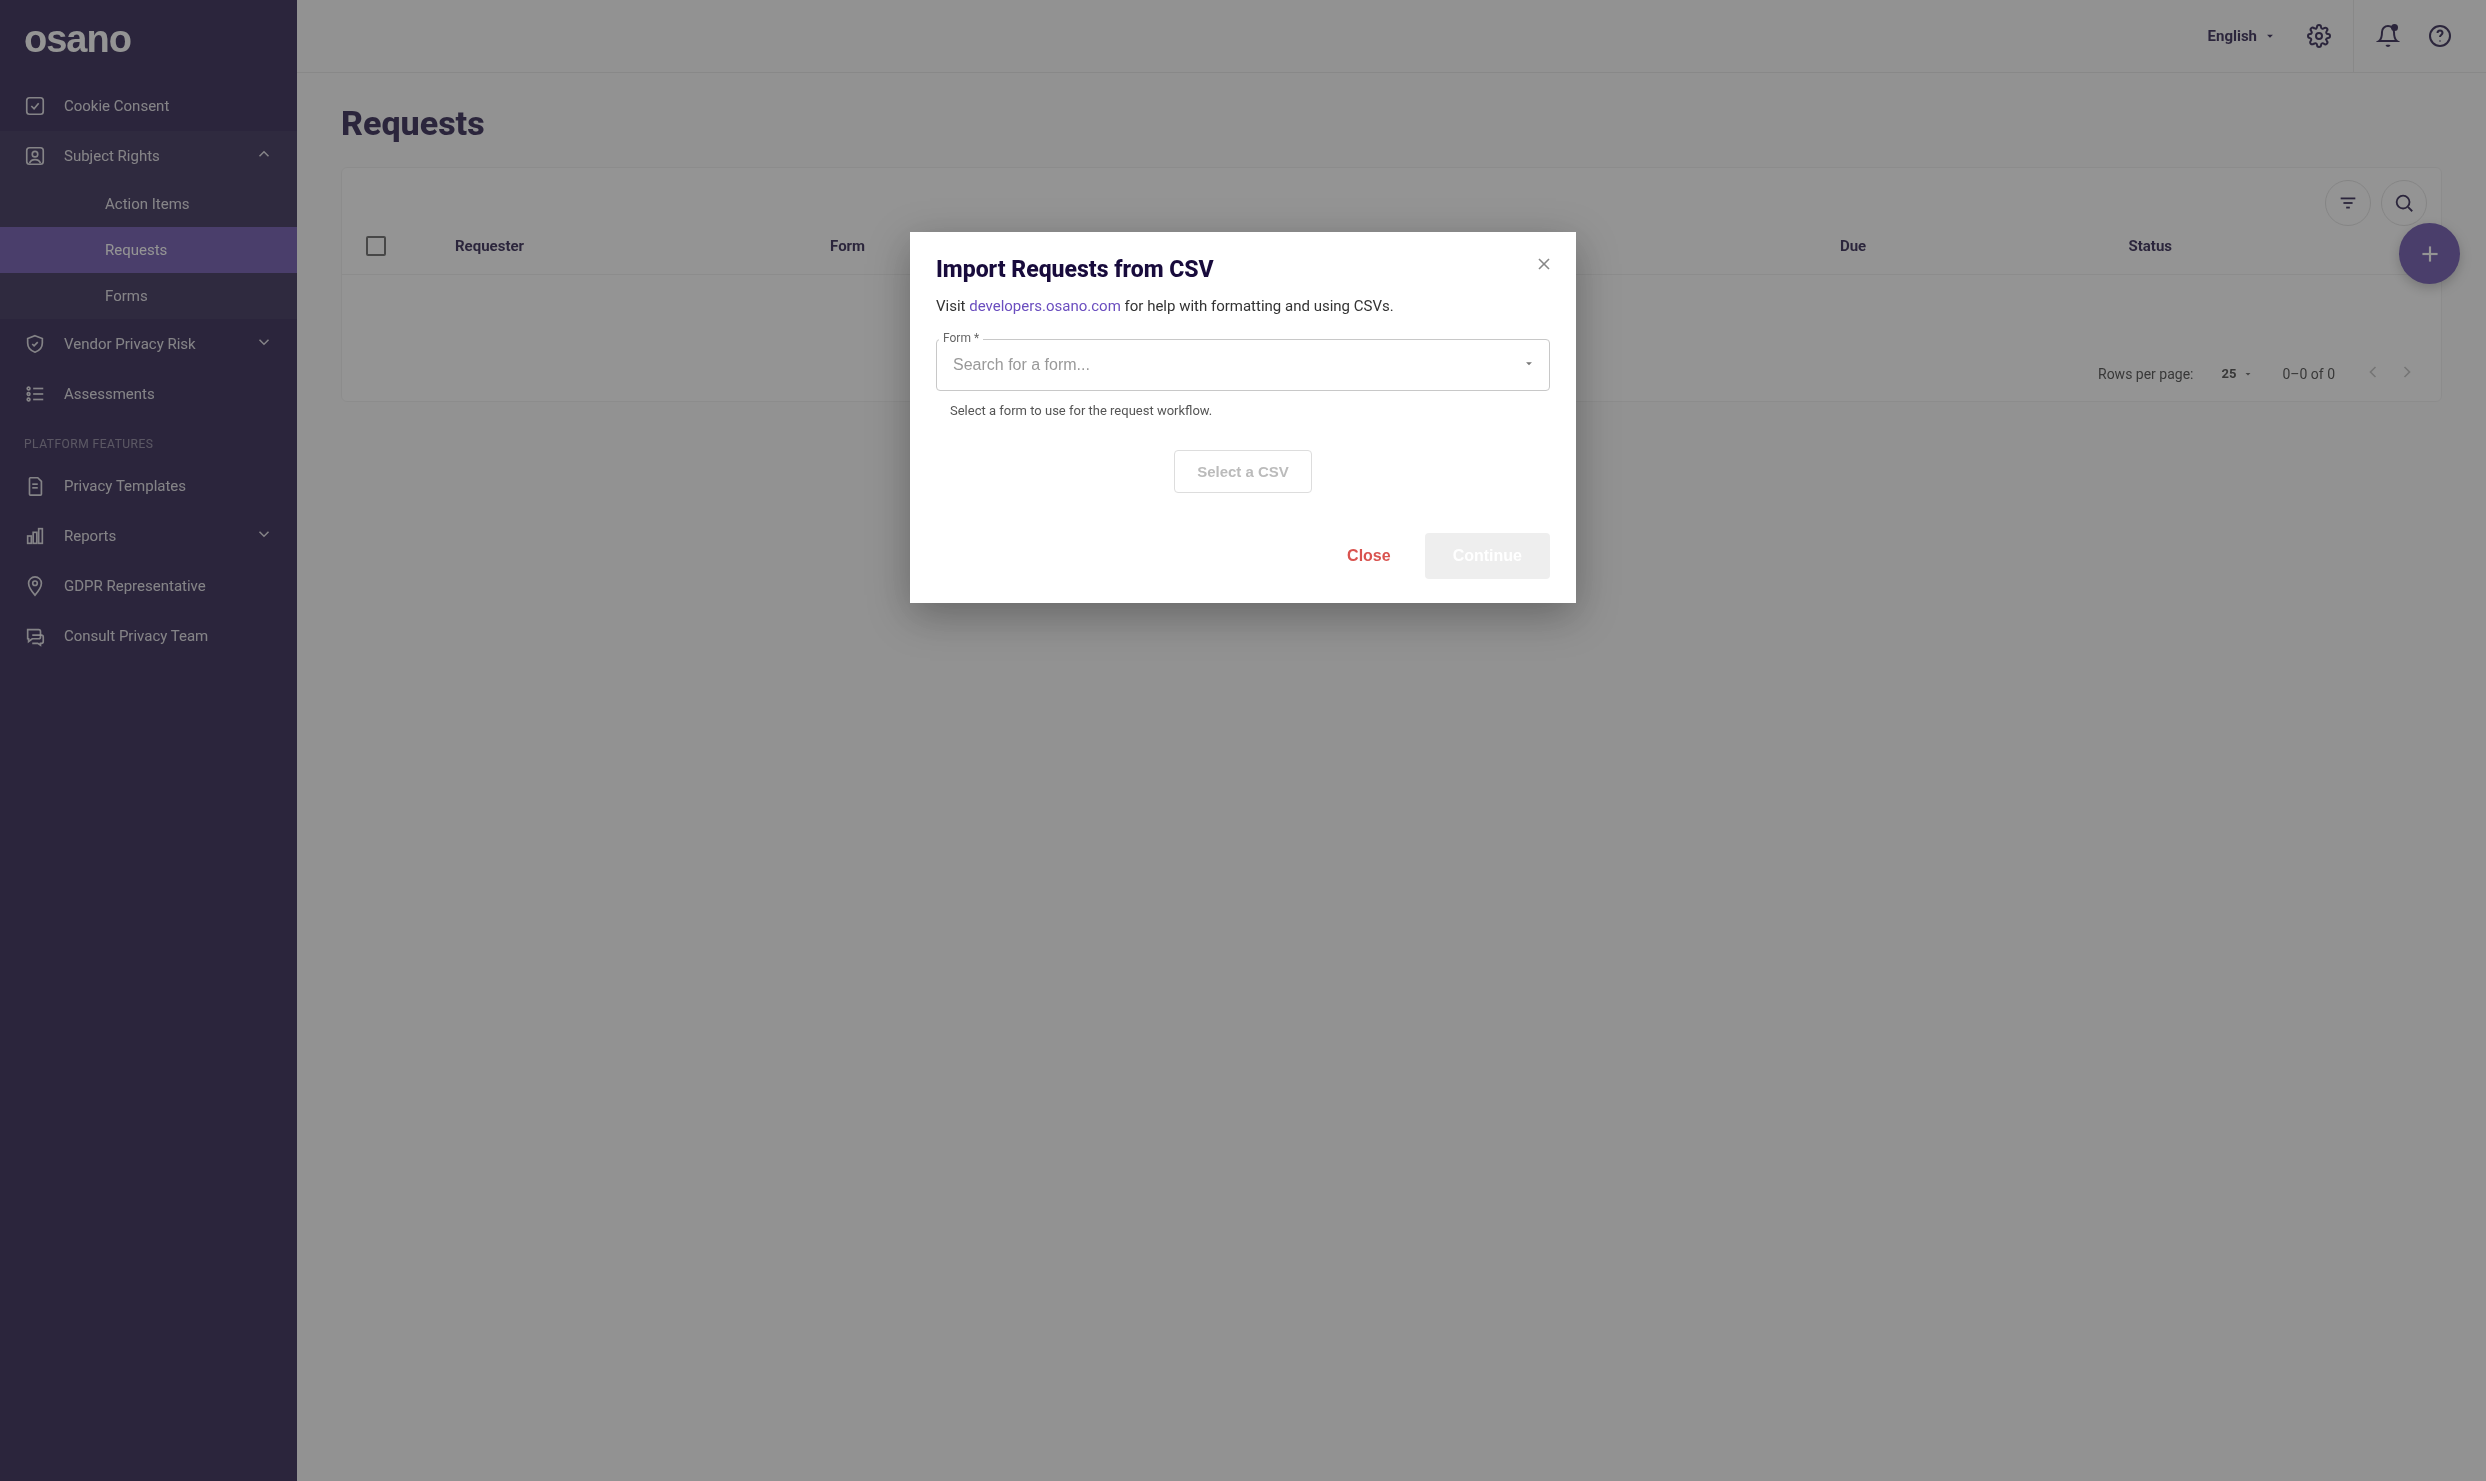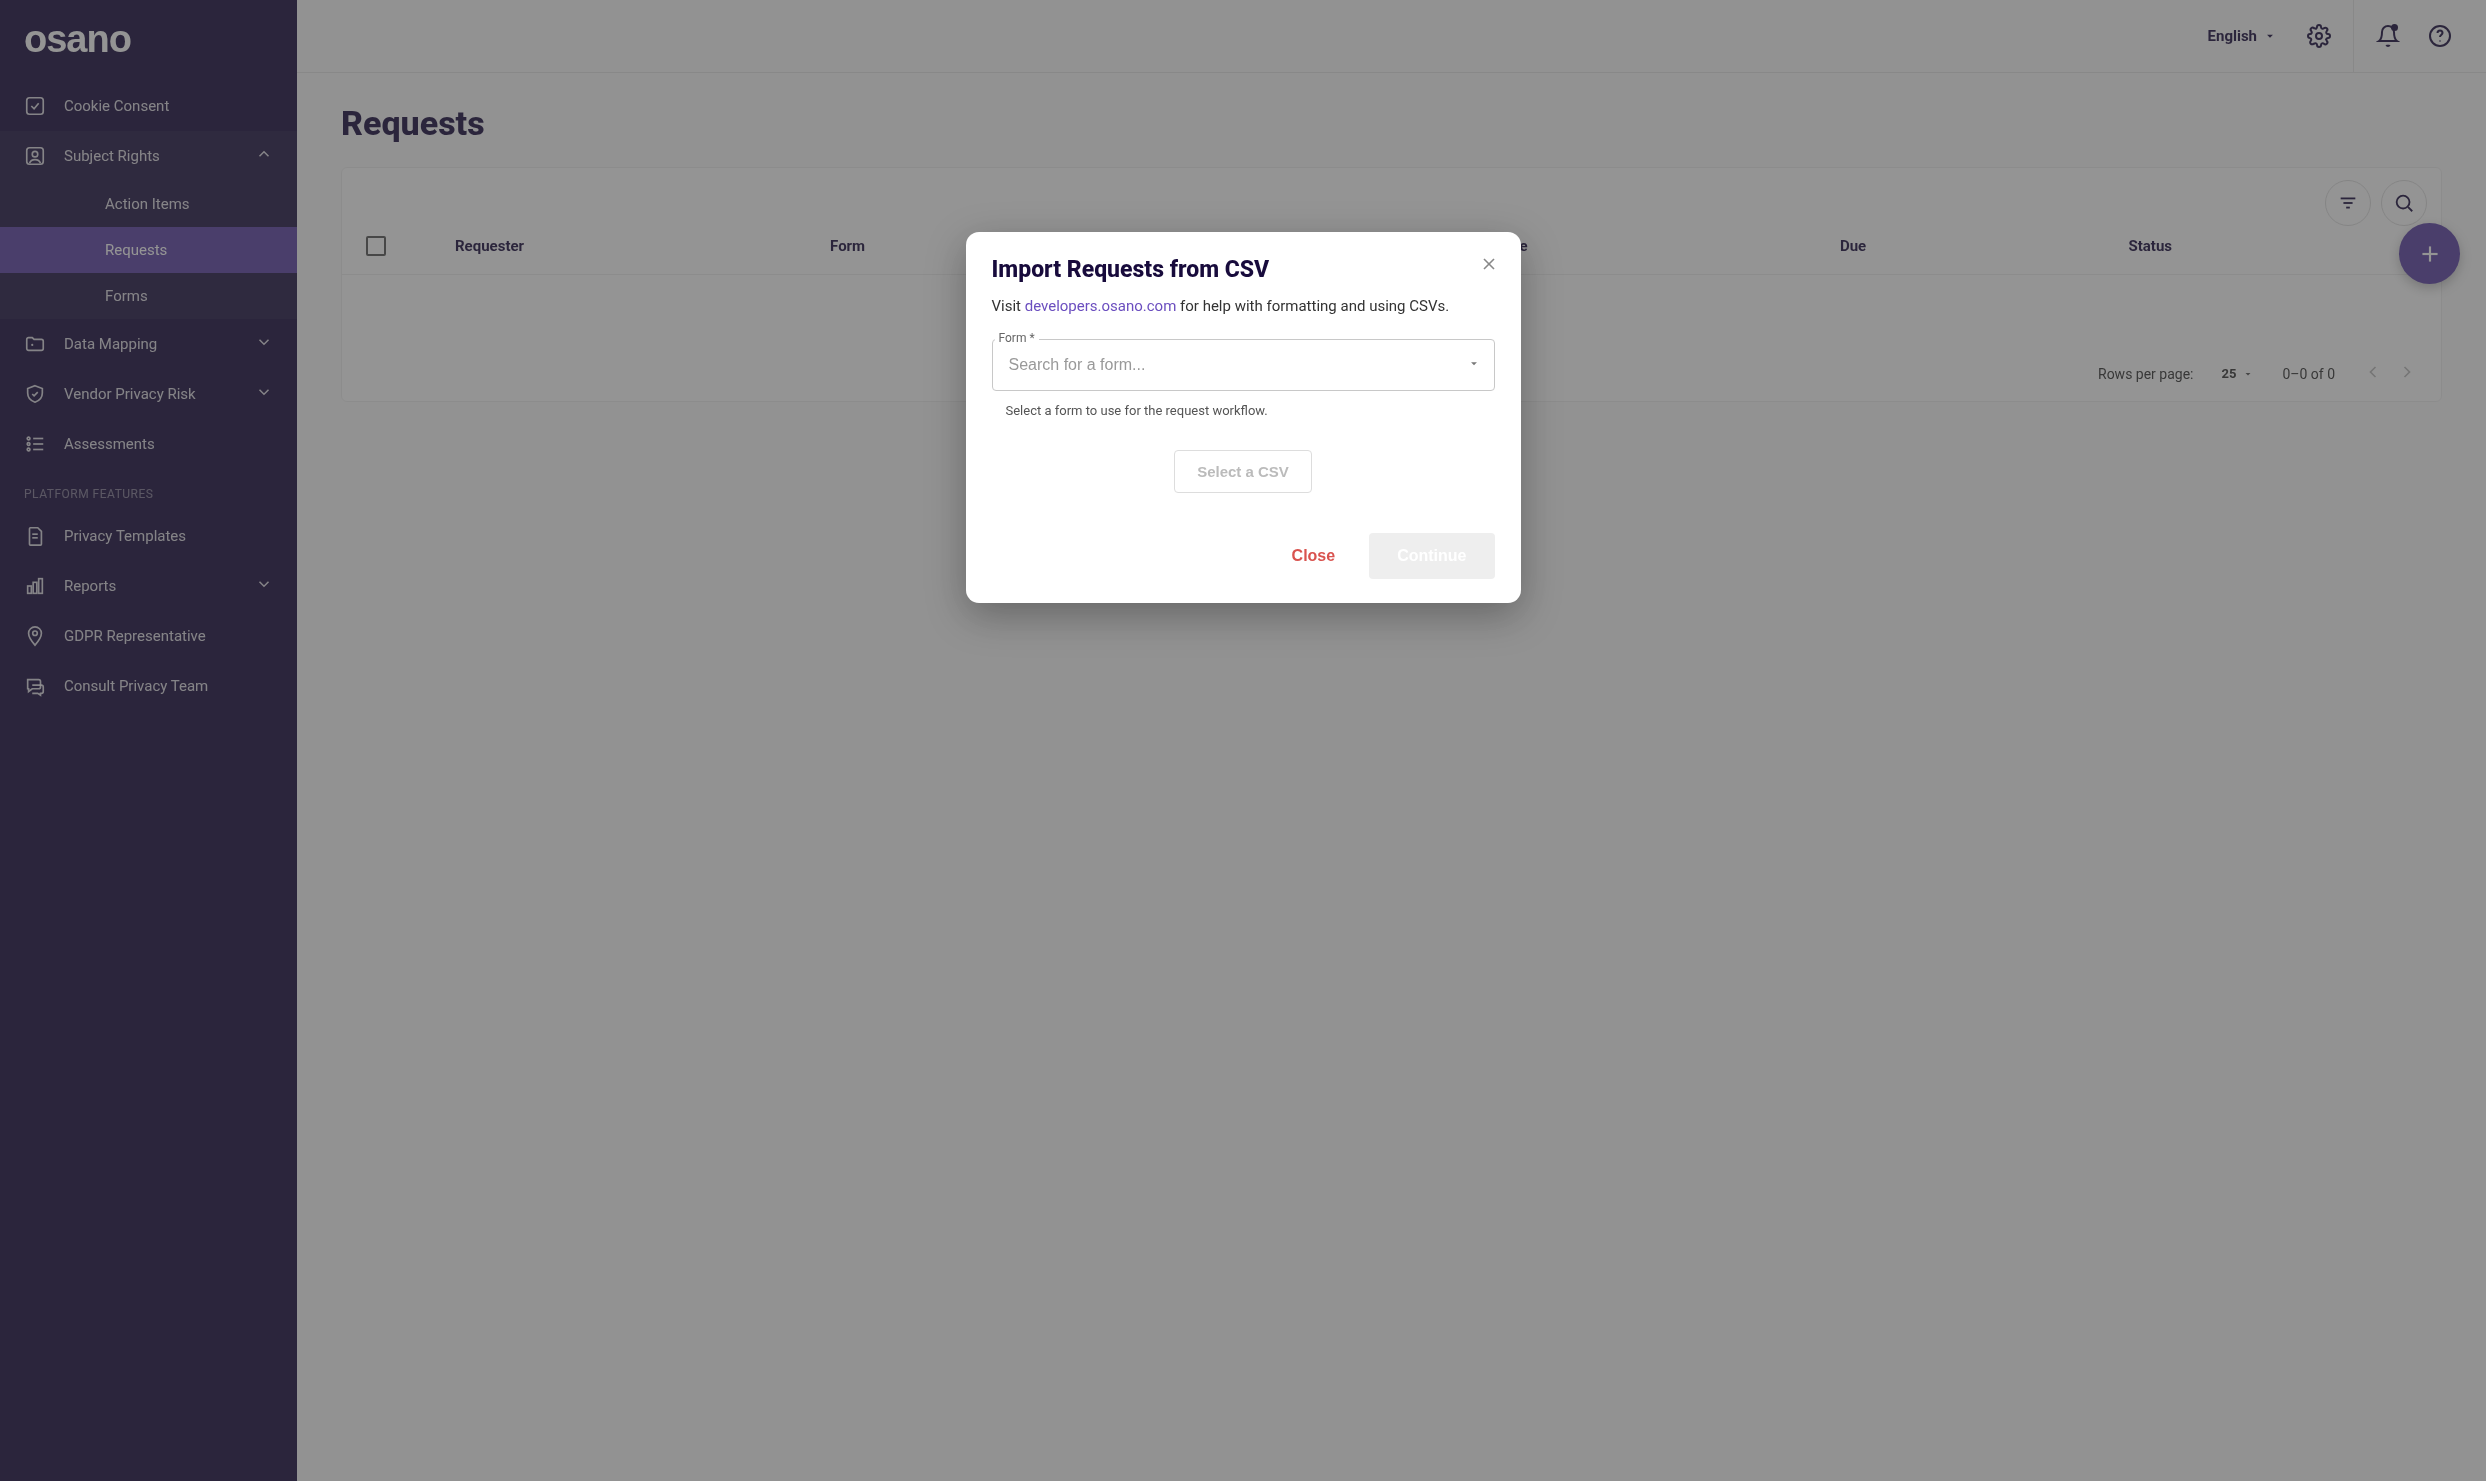--- a/index.html
+++ b/index.html
@@ -44,21 +44,21 @@
 .divider { height:1px; background:#eee; }
 .no-rows { text-align:center; padding: 26px; color:#333; font-size:16px; }
 .pagination { display:flex; justify-content:flex-end; align-items:center; padding: 16px 24px; gap: 28px; color:#333; font-size:14px; }
 .pagination .sel { display:flex; align-items:center; gap:6px; font-size:13px;font-weight:bold; }
 .pagination .arrows { display:flex; gap:14px; color:#999; }
 
 .fab { position: absolute; right: 26px; top: 150px; width: 61px; height: 61px; border-radius: 50%; background: #5C41A5; color:#fff; display:flex; align-items:center; justify-content:center; font-size:30px; box-shadow: 0 4px 12px rgba(0,0,0,0.25); cursor:pointer; }
 
 
 .overlay { position: fixed; inset: 0; background: rgba(60,60,60,0.55); display:flex; align-items:flex-start; justify-content:center; padding-top: 232px; }
-.modal { width: 555px; background: #fff; border-radius: 13px; box-shadow: 0 12px 40px rgba(0,0,0,0.3); padding: 24px 26px; position: relative; }
+.modal { width: 666px; background: #fff; border-radius: 0; box-shadow: 0 12px 40px rgba(0,0,0,0.3); padding: 24px 26px; position: relative; }
 .modal-title { font-size: 23px; font-weight: 800; color: #180B3C; margin-bottom: 14px; }
 .modal-close { position:absolute; top:22px; right:22px; cursor:pointer; color:#777; }
 .modal-close svg{ width:20px; height:20px;}
 .modal-help { font-size:15px; color:#333; margin-bottom: 24px; }
 .modal-help a { color:#6B4EBF; text-decoration:none; }
 .field-wrap { position:relative; margin-bottom:6px; }
 .field-label { position:absolute; top:-8px; left:3px; background:#fff; padding:0 4px; font-size:12px; color:#666; }
 .field-input { width:100%; border:1px solid #c8c8c8; border-radius:4px; padding: 16px 40px 16px 16px; font-size:16px; color:#333; }
 .field-input::placeholder { color:#999; }
 .field-caret { position:absolute; right:14px; top:50%; transform:translateY(-50%); color:#777; pointer-events:none; }
@@ -99,32 +99,20 @@
         </span>
       <span>Subject Rights</span>
       <span class="chev"><svg viewBox="0 0 24 24" width="18" height="18" stroke="rgba(255,255,255,0.85)" fill="none" stroke-width="2">
             <path d="M6 15l6-6 6 6"></path>
           </svg></span>
     </div>
     <div class="nav-sub-item dim"><span>Action Items</span></div>
     <div class="nav-sub-item active"><span>Requests</span></div>
     <div class="nav-sub-item dim"><span>Forms</span></div>
 
-    <div class="nav-item">
-      <span class="nav-icon">
-          <svg viewBox="0 0 24 24">
-            <path d="M3 7a2 2 0 012-2h4l2 2h8a2 2 0 012 2v8a2 2 0 01-2 2H5a2 2 0 01-2-2V7z"></path>
-            <circle cx="9" cy="13" r="1.2" fill="rgba(255,255,255,0.85)" stroke="none"></circle>
-          </svg>
-        </span>
-      <span>Data Mapping</span>
-      <span class="chev"><svg viewBox="0 0 24 24" width="18" height="18" stroke="rgba(255,255,255,0.85)" fill="none" stroke-width="2">
-            <path d="M6 9l6 6 6-6"></path>
-          </svg></span>
-    </div>
 
     <div class="nav-item">
       <span class="nav-icon">
           <svg viewBox="0 0 24 24">
             <path d="M12 3l8 3v5c0 5-3.5 8.5-8 10-4.5-1.5-8-5-8-10V6l8-3z"></path>
             <path d="M9 12l2 2 4-4"></path>
           </svg>
         </span>
       <span>Vendor Privacy Risk</span>
       <span class="chev"><svg viewBox="0 0 24 24" width="18" height="18" stroke="rgba(255,255,255,0.85)" fill="none" stroke-width="2">

